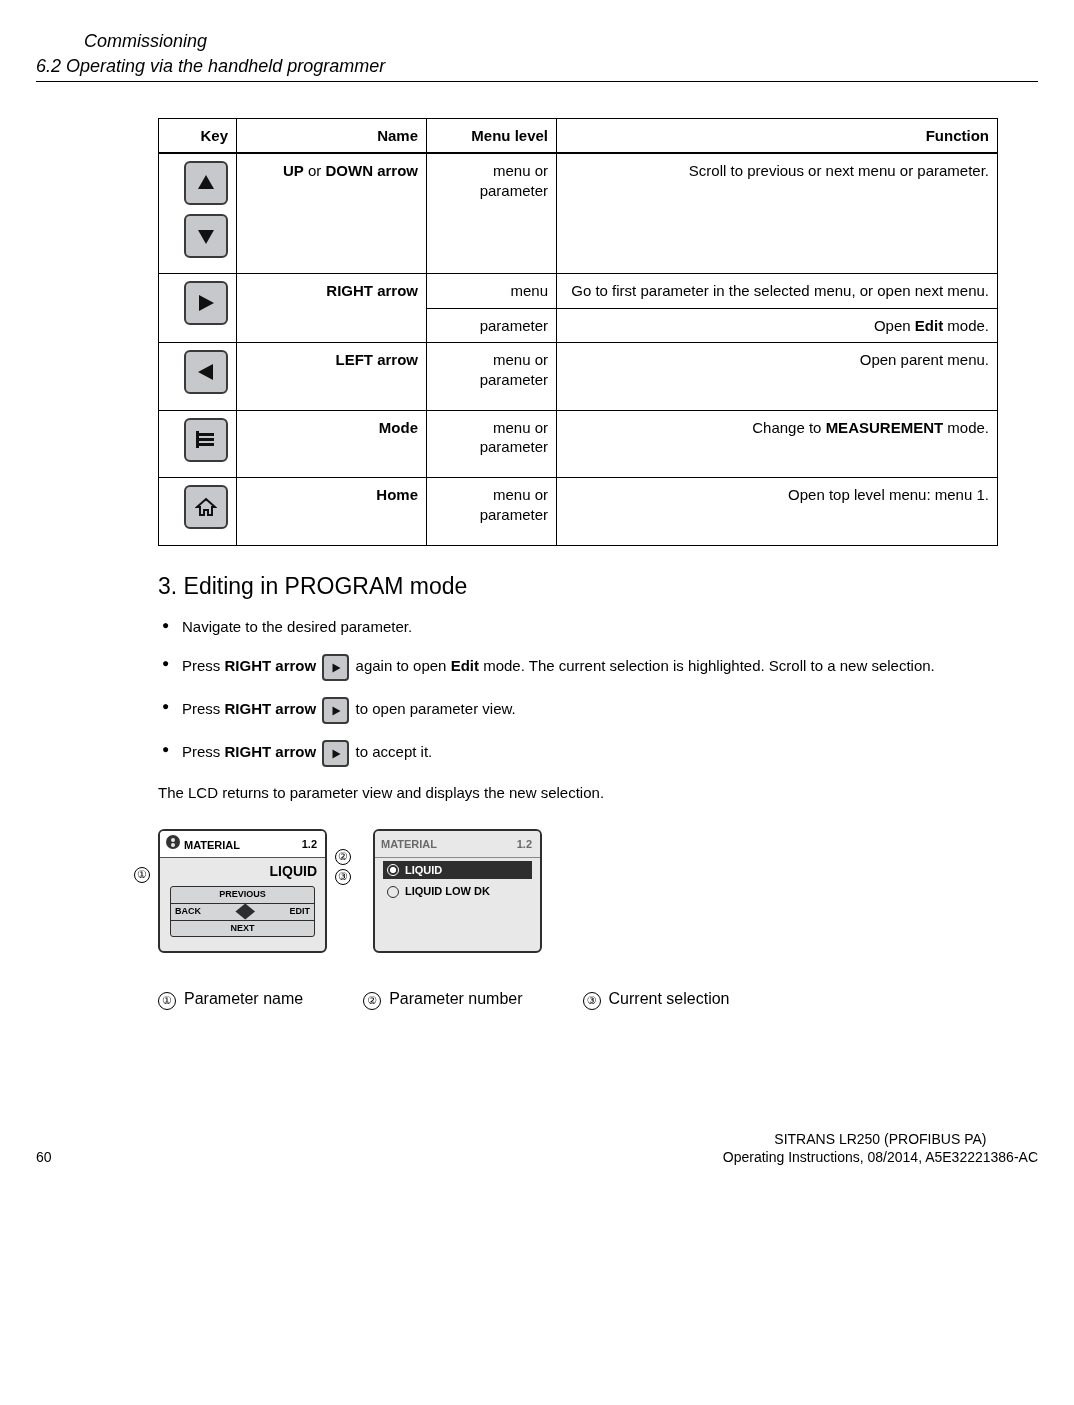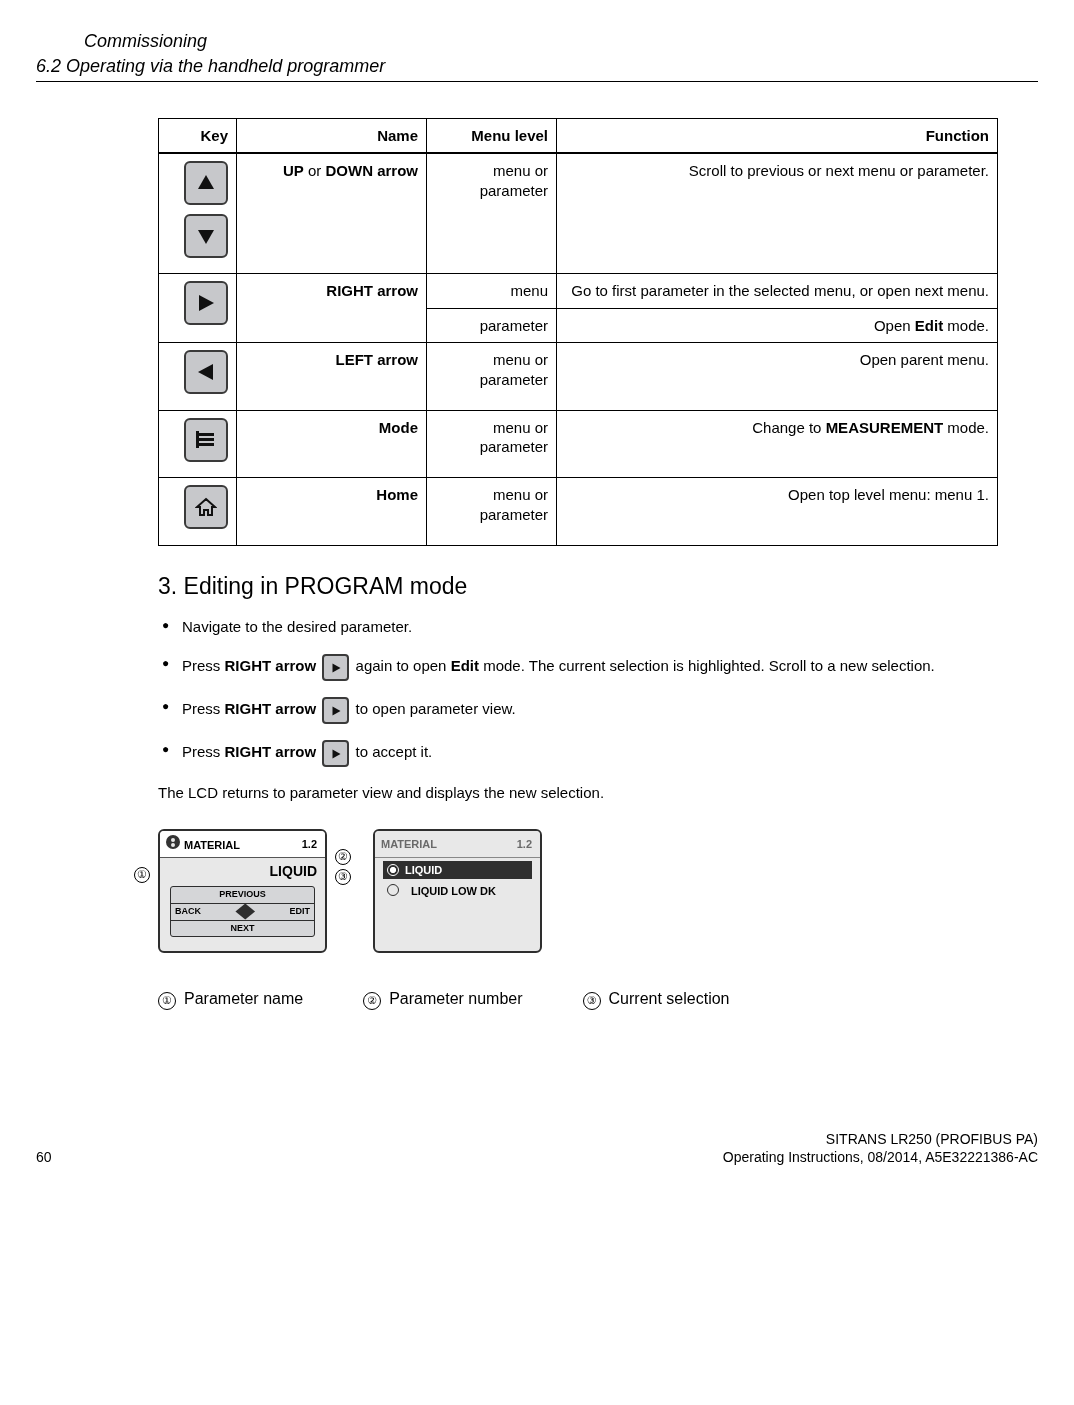--- a/index.html
+++ b/index.html
@@ -67,42 +67,42 @@
   .lcd-val { text-align: right; font-size: 14px; font-weight: bold; padding: 4px 8px 0 0; }
   .lcd-nav {
     margin: 6px 10px 0 10px; border: 1.5px solid #2e2e2e; border-radius: 3px;
     font-size: 9px; font-weight: bold; text-align: center; background:#d5d6d8;
   }
   .lcd-nav .row1, .lcd-nav .row3 { padding:2px 8px; }
   .lcd-nav .row2 { display:flex; justify-content:space-between; align-items:center; padding:0 4px; border-top:1px solid #2e2e2e; border-bottom:1px solid #2e2e2e;}
   .lcd-nav .diamond { display:inline-flex; width:28px; height:16px; background:#2e2e2e; clip-path: polygon(15% 50%,50% 0,85% 50%,50% 100%); }
   .lcd2-body { padding: 3px 8px; font-size: 11px; font-weight:bold; }
   .lcd2-sel { background:#2e2e2e; color:#fff; padding:2px 4px; display:flex; align-items:center; gap:6px; margin-bottom:3px;}
-  .lcd2-opt { padding:2px 4px; display:flex; align-items:flex-start; gap:12px;}
+  .lcd2-opt { padding:2px 4px; display:flex; align-items:flex-end; gap:6px;}
   .radio { width:10px; height:10px; border:1.5px solid #fff; border-radius:50%; display:inline-block; }
   .radio.dark { border-color:#2e2e2e; }
   .radio.filled { background: radial-gradient(#fff 0 40%, transparent 45%);}
   .callout {
     position:absolute; font-size:11px; width:14px; height:14px; border:1.2px solid #000; border-radius:50%;
     text-align:center; line-height:13px; background:#fff;
   }
   .co1 { left:-24px; top:38px; }
   .co2 { right:-24px; top:20px; }
   .co3 { right:-24px; top:40px; }
   .lcd-wrap { position:relative; }
   .legend-row { display:flex; gap:60px; margin-top:8px; font-size:16px;}
   .legend-row .num {
     display:inline-block; width:16px; height:16px; border:1.2px solid #000; border-radius:50%;
     text-align:center; line-height:15px; font-size:11px; margin-right:8px;
   }
   .footer {
     position: relative; margin-top: 120px;
     display:flex; justify-content:space-between; align-items:flex-end; font-size:14px;
   }
-  .footer .right { text-align:right; }
+  .footer .right { text-align:center; }
 </style>
 </head>
 <body>
 
 <div class="header-title">Commissioning</div>
 <div class="header-sub">6.2 Operating via the handheld programmer</div>
 <hr class="header-hr">
 
 <div class="content">
 

